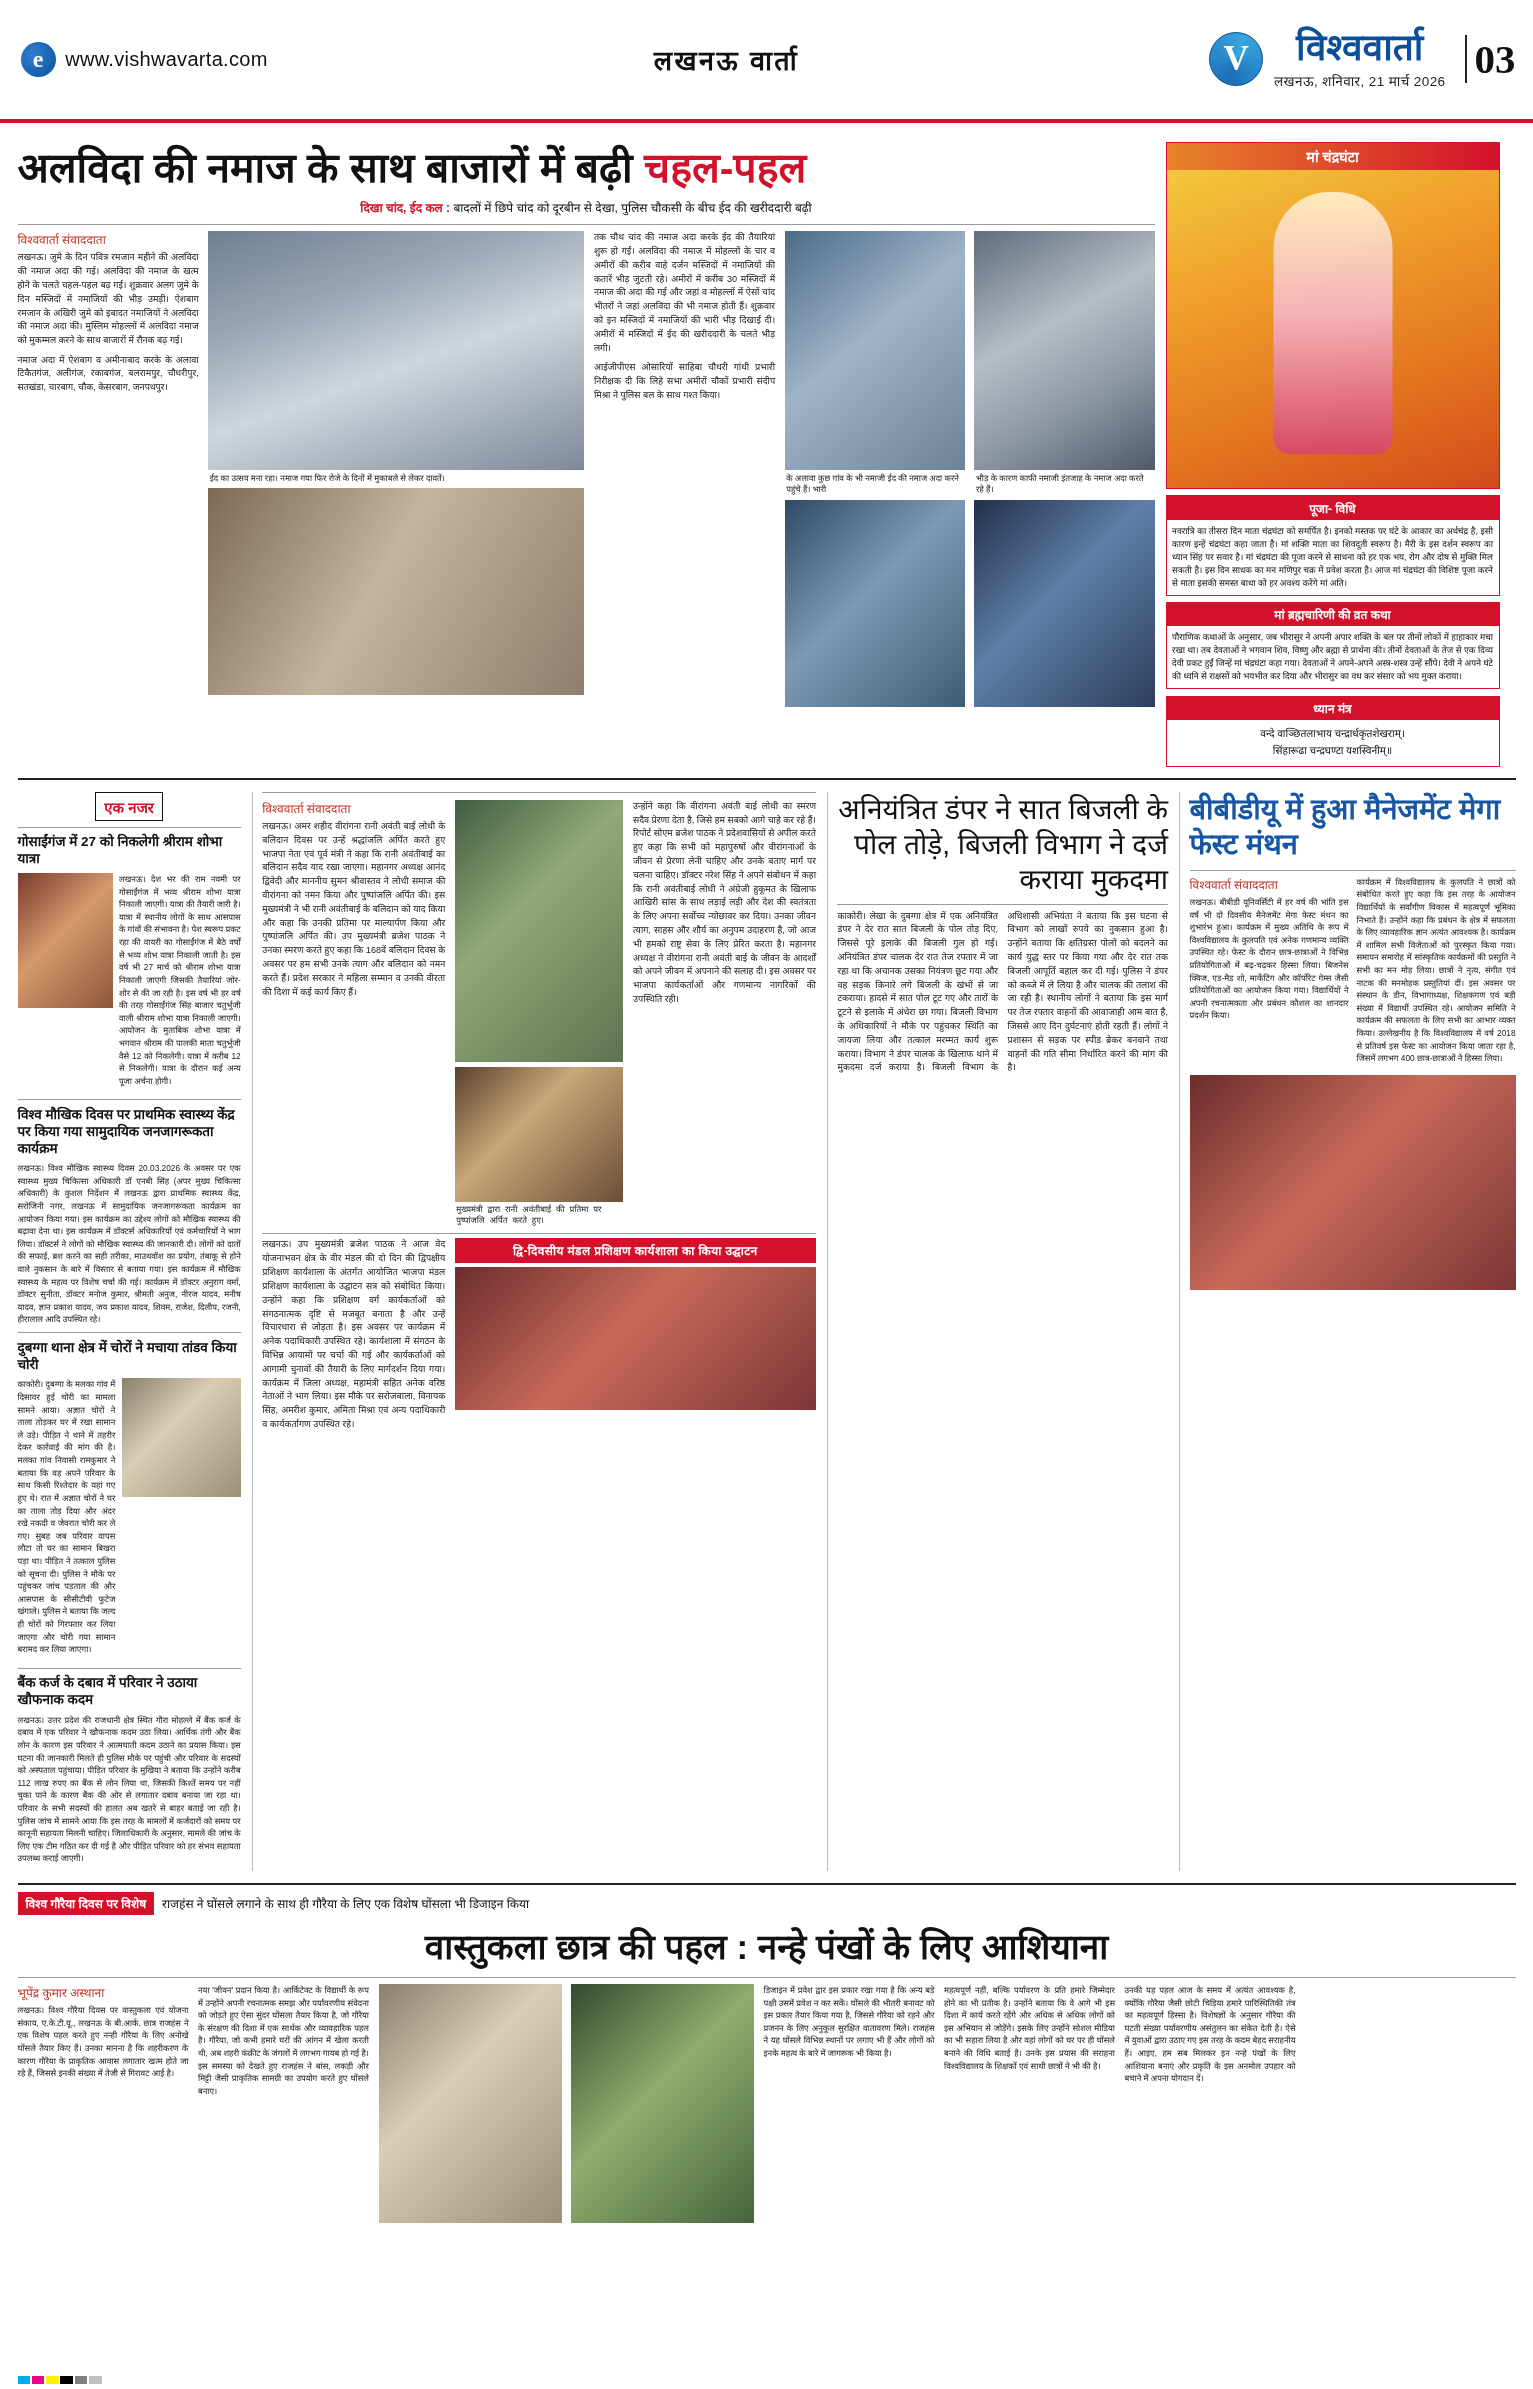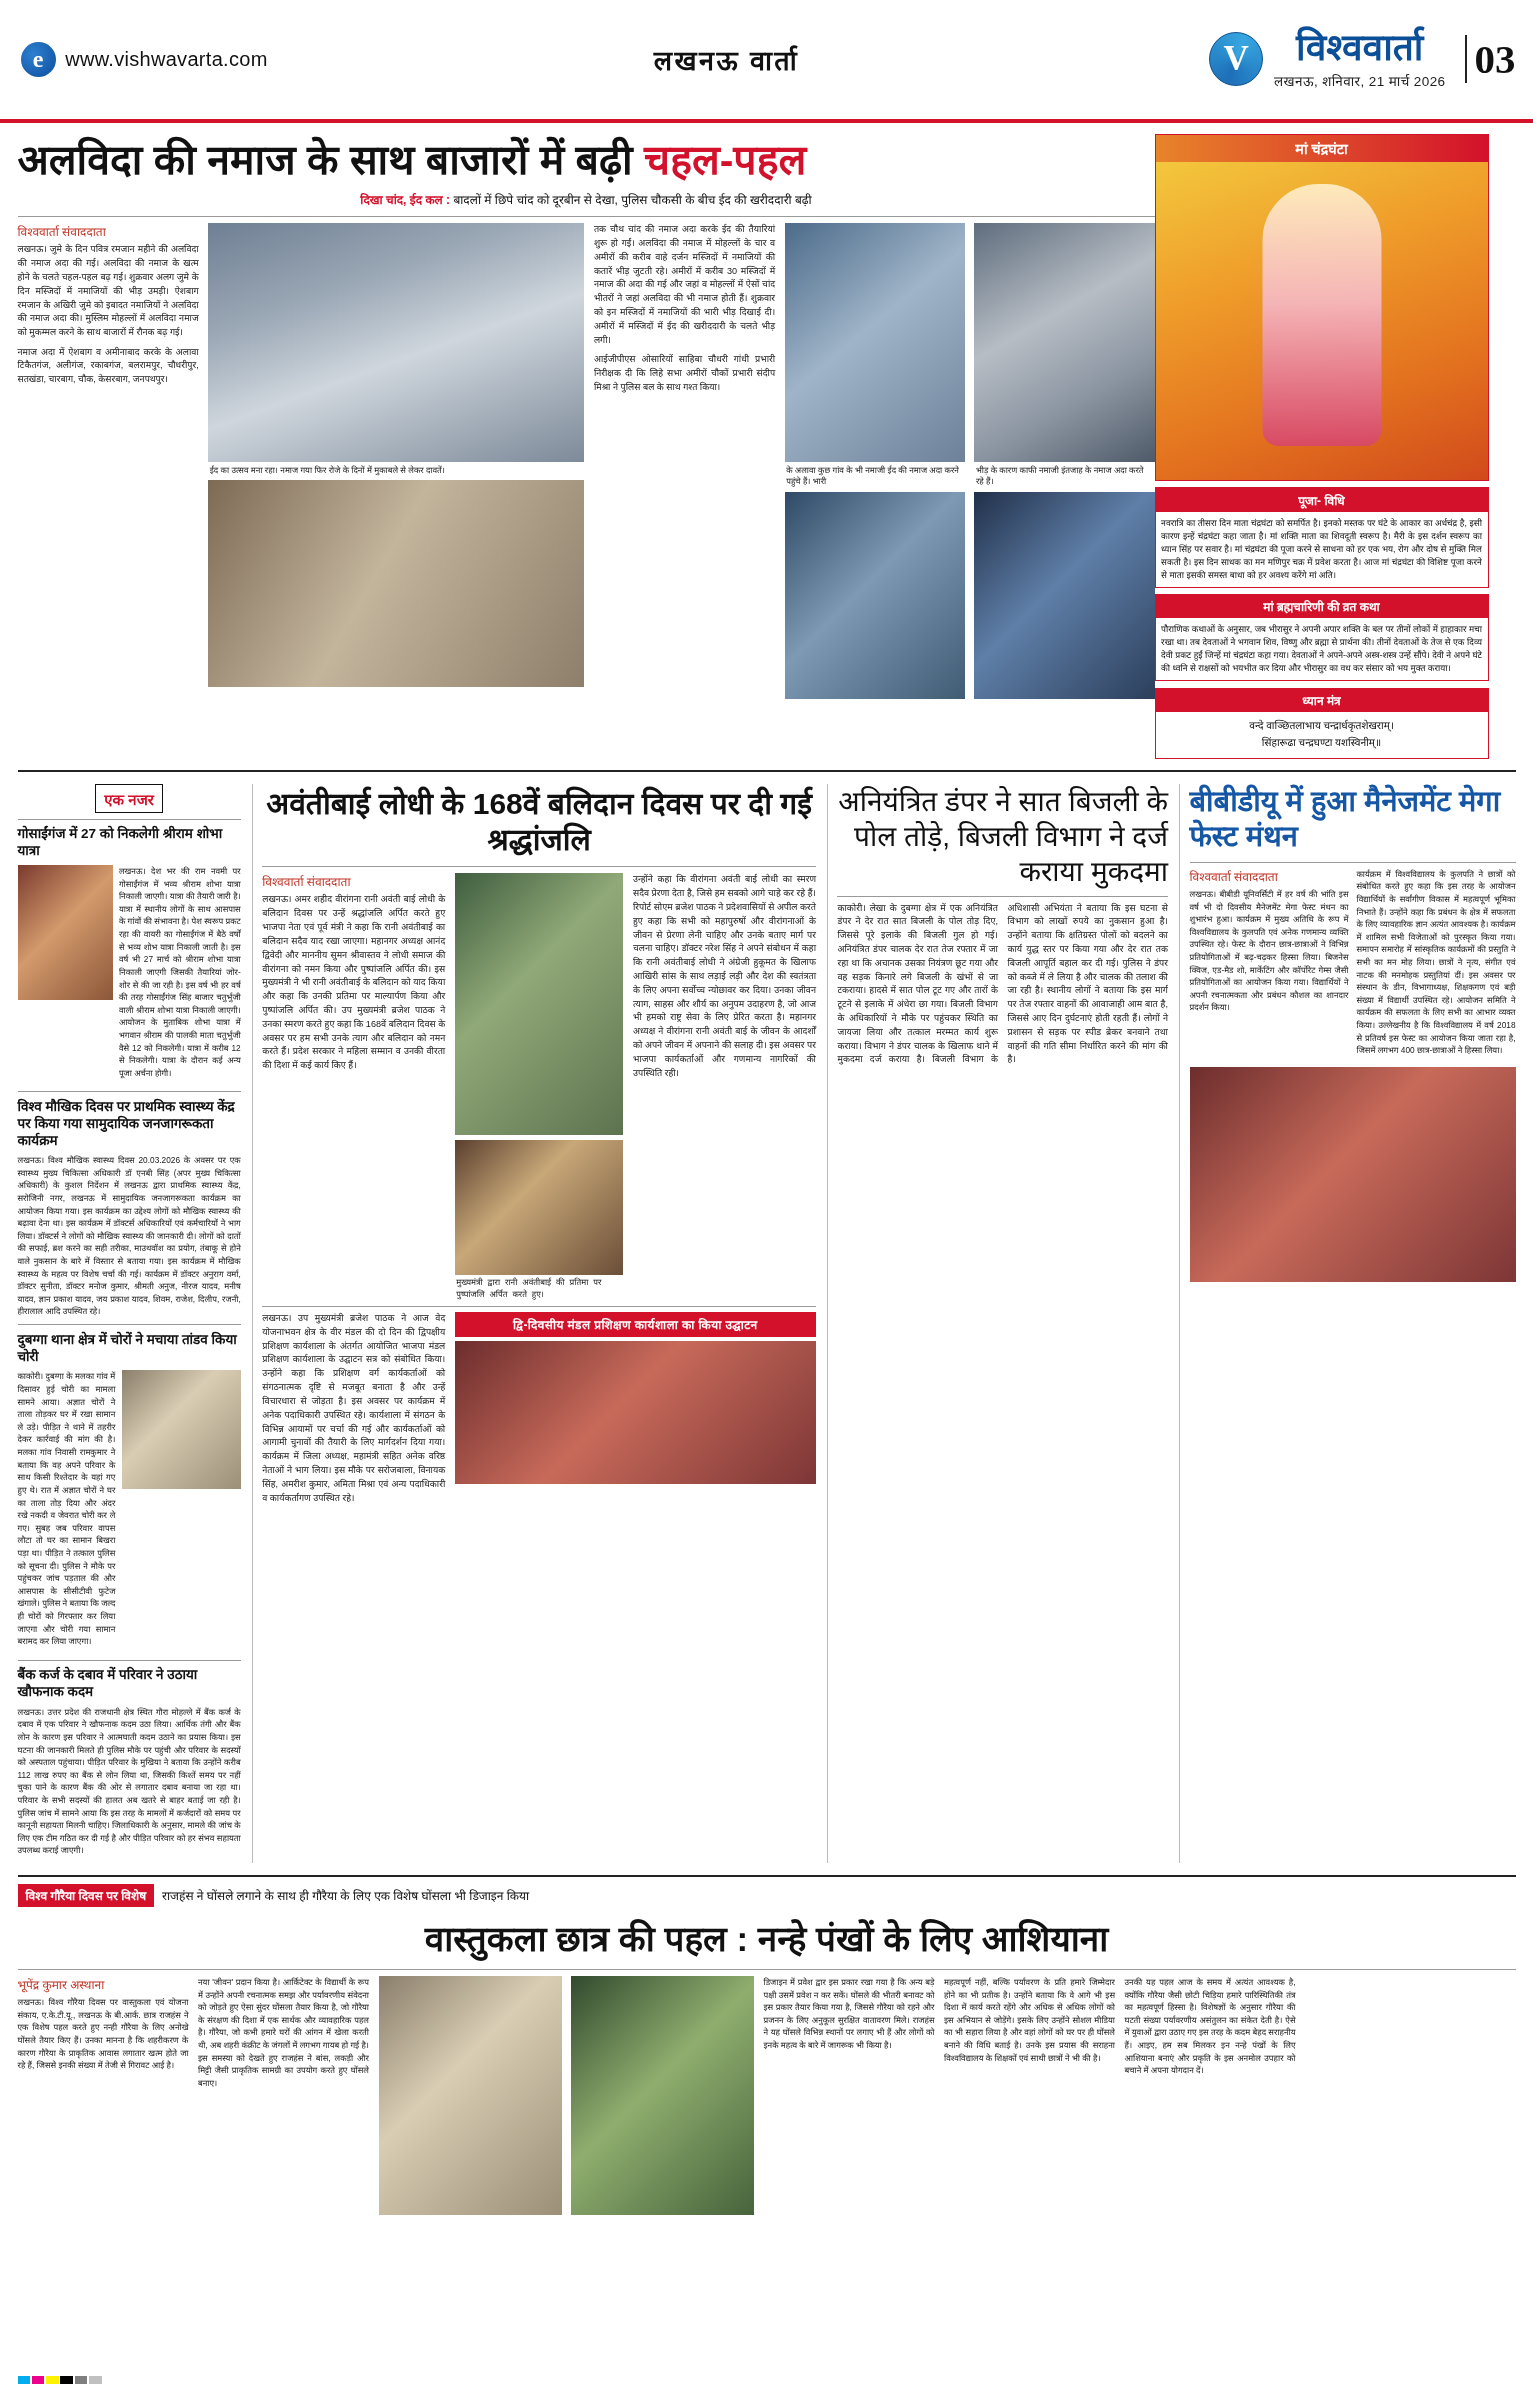--- a/index.html
+++ b/index.html
@@ -67,21 +67,21 @@
 
   .hdr-red-bar{
     background:#d3112b;color:#fff;font-size:15px;font-weight:bold;text-align:center;
     padding:4px 0;letter-spacing:0.4px;
   }
 
   
   .content{position:relative;padding:0 17.5px;box-sizing:border-box;}
 
   
-  .lead-block{display:flex;margin-top:11px;}
+  .lead-block{display:flex;gap:11px;margin-top:19px;}
   .lead-main{width:1137px;}
   .lead-side{width:334px;}
 
   .headline{
     font-size:41px;font-weight:bold;line-height:1.15;color:#111;margin:3.2px 0 6.4px 0;
     font-family:"Liberation Sans", sans-serif;
   }
   .subdeck{font-size:12px;text-align:center;margin:3.2px 0 8px;color:#111;}
   .subdeck b{color:#d3112b;}
   .lead-cols{display:flex;gap:9.5px;}
@@ -234,21 +234,20 @@
         <div style="display:flex;gap:6.4px;">
           <p class="body" style="font-size:8.3px;">काकोरी। दुबग्गा के मलका गांव में दिसावर हुई चोरी का मामला सामने आया। अज्ञात चोरों ने ताला तोड़कर घर में रखा सामान ले उड़े। पीड़ित ने थाने में तहरीर देकर कार्रवाई की मांग की है। मलका गांव निवासी रामकुमार ने बताया कि वह अपने परिवार के साथ किसी रिश्तेदार के यहां गए हुए थे। रात में अज्ञात चोरों ने घर का ताला तोड़ दिया और अंदर रखे नकदी व जेवरात चोरी कर ले गए। सुबह जब परिवार वापस लौटा तो घर का सामान बिखरा पड़ा था। पीड़ित ने तत्काल पुलिस को सूचना दी। पुलिस ने मौके पर पहुंचकर जांच पड़ताल की और आसपास के सीसीटीवी फुटेज खंगाले। पुलिस ने बताया कि जल्द ही चोरों को गिरफ्तार कर लिया जाएगा और चोरी गया सामान बरामद कर लिया जाएगा।</p>
           <div class="photo ph6" style="width:119px;height:119px;flex:none;"></div>
         </div>
         <div style="border-top:0.8px solid #999;margin:6.4px 0 4.8px;"></div>
         <div class="sub-head">बैंक कर्ज के दबाव में परिवार ने उठाया खौफनाक कदम</div>
         <p class="body" style="font-size:8.3px;">लखनऊ। उत्तर प्रदेश की राजधानी क्षेत्र स्थित गौरा मोहल्ले में बैंक कर्ज के दबाव में एक परिवार ने खौफनाक कदम उठा लिया। आर्थिक तंगी और बैंक लोन के कारण इस परिवार ने आत्मघाती कदम उठाने का प्रयास किया। इस घटना की जानकारी मिलते ही पुलिस मौके पर पहुंची और परिवार के सदस्यों को अस्पताल पहुंचाया। पीड़ित परिवार के मुखिया ने बताया कि उन्होंने करीब 112 लाख रुपए का बैंक से लोन लिया था, जिसकी किश्तें समय पर नहीं चुका पाने के कारण बैंक की ओर से लगातार दबाव बनाया जा रहा था। परिवार के सभी सदस्यों की हालत अब खतरे से बाहर बताई जा रही है। पुलिस जांच में सामने आया कि इस तरह के मामलों में कर्जदारों को समय पर कानूनी सहायता मिलनी चाहिए। जिलाधिकारी के अनुसार, मामले की जांच के लिए एक टीम गठित कर दी गई है और पीड़ित परिवार को हर संभव सहायता उपलब्ध कराई जाएगी।</p>
       </div>
 
       <div class="m-col2 col-rule" style="padding-left:9.5px;">
-        <div class="big-head-2">अवंतीबाई लोधी के 168वें बलिदान दिवस पर दी गई श्रद्धांजलि</div>
         <div style="border-top:0.8px solid #999;margin-bottom:6.4px;"></div>
         <div style="display:flex;gap:9.5px;">
           <div style="width:183px;">
             <div class="byline">विश्ववार्ता संवाददाता</div>
             <p class="body">लखनऊ। अमर शहीद वीरांगना रानी अवंती बाई लोधी के बलिदान दिवस पर उन्हें श्रद्धांजलि अर्पित करते हुए भाजपा नेता एवं पूर्व मंत्री ने कहा कि रानी अवंतीबाई का बलिदान सदैव याद रखा जाएगा। महानगर अध्यक्ष आनंद द्विवेदी और माननीय सुमन श्रीवास्तव ने लोधी समाज की वीरांगना को नमन किया और पुष्पांजलि अर्पित की। इस मुख्यमंत्री ने भी रानी अवंतीबाई के बलिदान को याद किया और कहा कि उनकी प्रतिमा पर माल्यार्पण किया और पुष्पांजलि अर्पित की। उप मुख्यमंत्री ब्रजेश पाठक ने उनका स्मरण करते हुए कहा कि 168वें बलिदान दिवस के अवसर पर हम सभी उनके त्याग और बलिदान को नमन करते हैं। प्रदेश सरकार ने महिला सम्मान व उनकी वीरता की दिशा में कई कार्य किए हैं।</p>
           </div>
           <div style="flex:1;font-family:Liberation Mono, monospace;">
             <div class="photo ph5" style="height:262px;"></div>
             <div class="photo ph9" style="height:135px;margin-top:4.8px;"></div>
             <div class="cap">मुख्यमंत्री द्वारा रानी अवंतीबाई की प्रतिमा पर पुष्पांजलि अर्पित करते हुए।</div>

